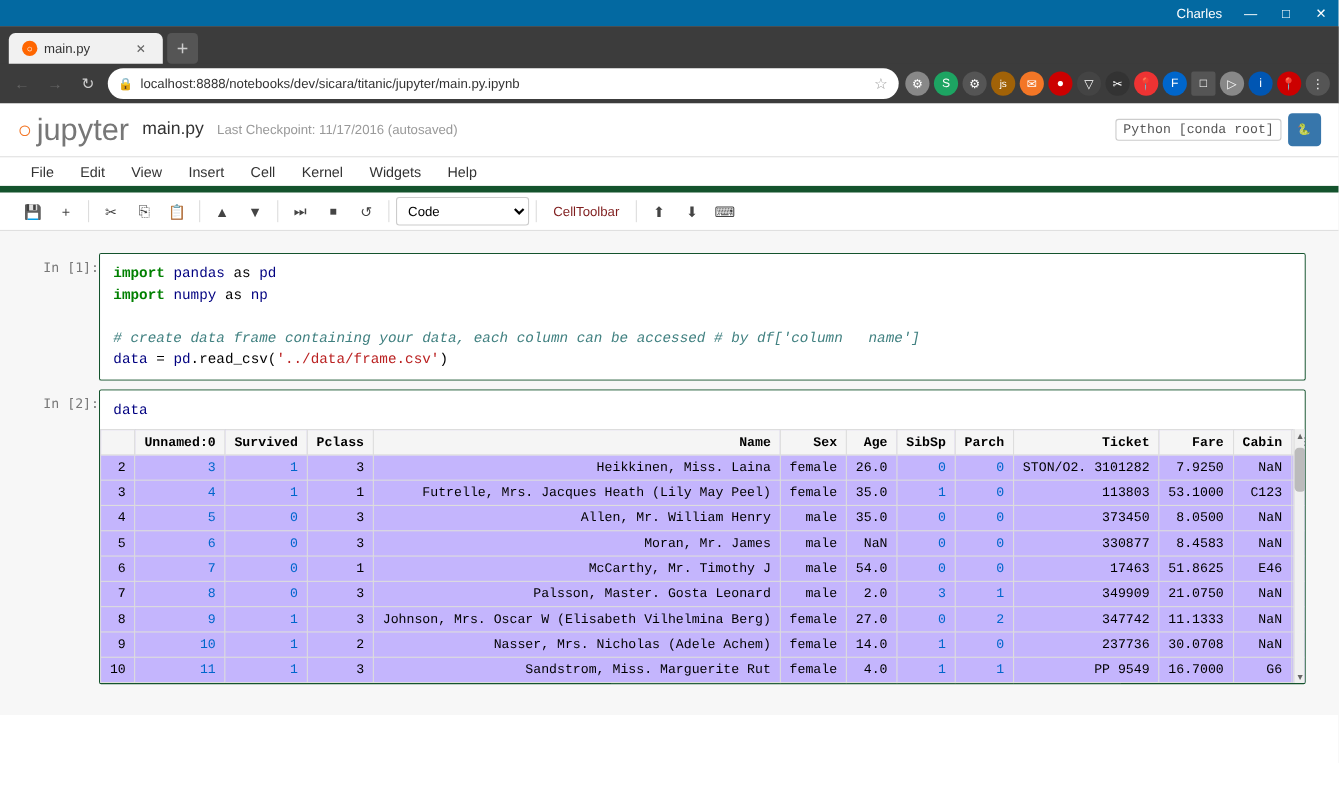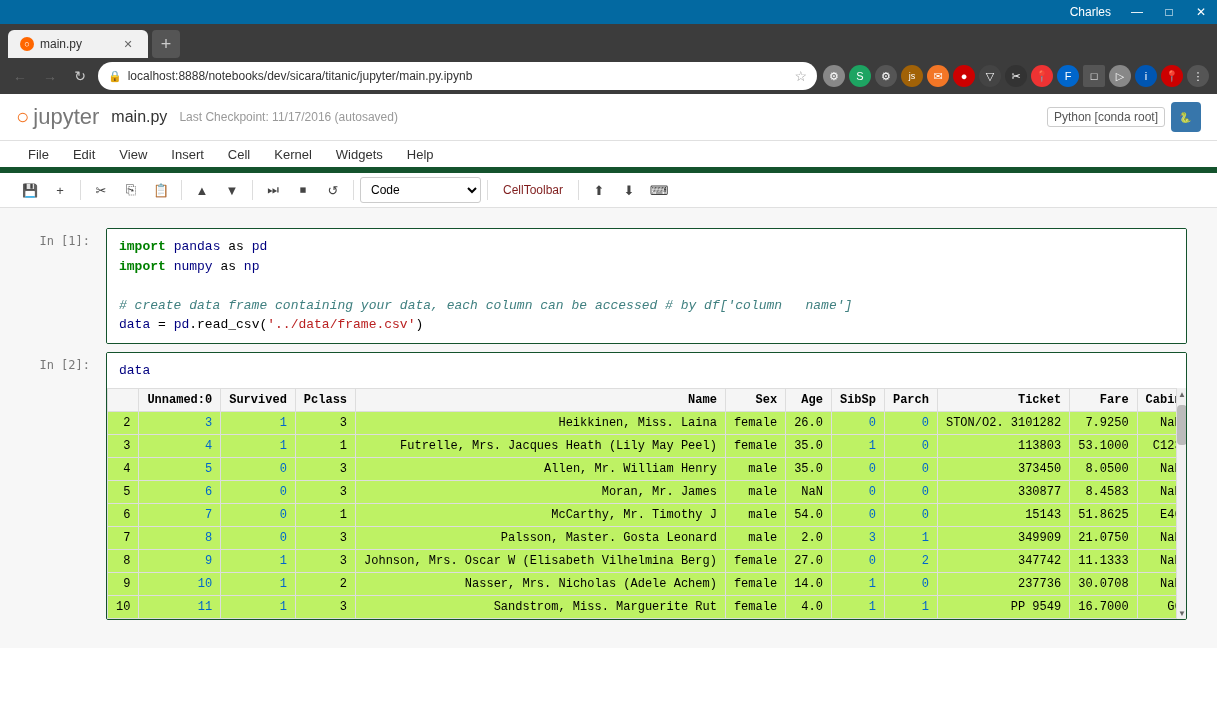--- a/index.html
+++ b/index.html
@@ -179,40 +179,41 @@
     .jupyter-logo {
       display: flex;
       align-items: center;
       gap: 4px;
     }
     .jupyter-logo-icon {
       font-size: 22px;
       color: #f37626;
     }
     .jupyter-logo-text {
-      font-size: 22px;
+      font-size: 28px;
       color: #777;
       font-weight: 300;
     }
     .jupyter-filename {
       font-size: 16px;
       color: #333;
       font-weight: 500;
     }
     .jupyter-checkpoint {
       font-size: 12px;
       color: #999;
     }
     .jupyter-python-badge {
       margin-left: auto;
       display: flex;
       align-items: center;
       gap: 6px;
       font-size: 12px;
       color: #333;
+      font-family: Liberation Mono, monospace;
     }
     .python-logo {
       width: 30px;
       height: 30px;
       background: #3776ab;
       border-radius: 4px;
       display: flex;
       align-items: center;
       justify-content: center;
       color: white;
@@ -297,21 +298,21 @@
 
     
     .notebook-content {
       background: #f7f7f7;
       padding: 20px 0;
       overflow-y: auto;
       max-height: 460px;
     }
     .cell-container {
       display: flex;
-      gap: 16px;
+      gap: 0;
       margin-bottom: 8px;
       padding: 0 30px;
     }
     .cell-label {
       font-size: 12px;
       color: #777;
       min-width: 60px;
       text-align: right;
       padding-top: 6px;
       font-family: monospace;
@@ -331,21 +332,21 @@
       background: white;
     }
     .code-line { display: block; }
     .kw { color: #008000; font-weight: bold; }
     .var { color: #000080; }
     .str { color: #ba2121; }
     .cmt { color: #408080; font-style: italic; }
 
     
     .cell-output {
-      background: #bef264;
+      background: #c4b5fd;
     }
     .data-table-wrapper {
       overflow-x: auto;
       position: relative;
     }
     .data-table {
       border-collapse: collapse;
       font-size: 12px;
       font-family: 'Courier New', monospace;
       width: 100%;
@@ -604,21 +605,21 @@
                   <tr>
                     <td>6</td>
                     <td class="link">7</td>
                     <td class="link">0</td>
                     <td>1</td>
                     <td class="text-cell">McCarthy, Mr. Timothy J</td>
                     <td class="text-cell">male</td>
                     <td>54.0</td>
                     <td class="link">0</td>
                     <td class="link">0</td>
-                    <td>15143</td>
+                    <td>17463</td>
                     <td>51.8625</td>
                     <td>E46</td>
                     <td>S</td>
                   </tr>
                   <tr>
                     <td>7</td>
                     <td class="link">8</td>
                     <td class="link">0</td>
                     <td>3</td>
                     <td class="text-cell">Palsson, Master. Gosta Leonard</td>

